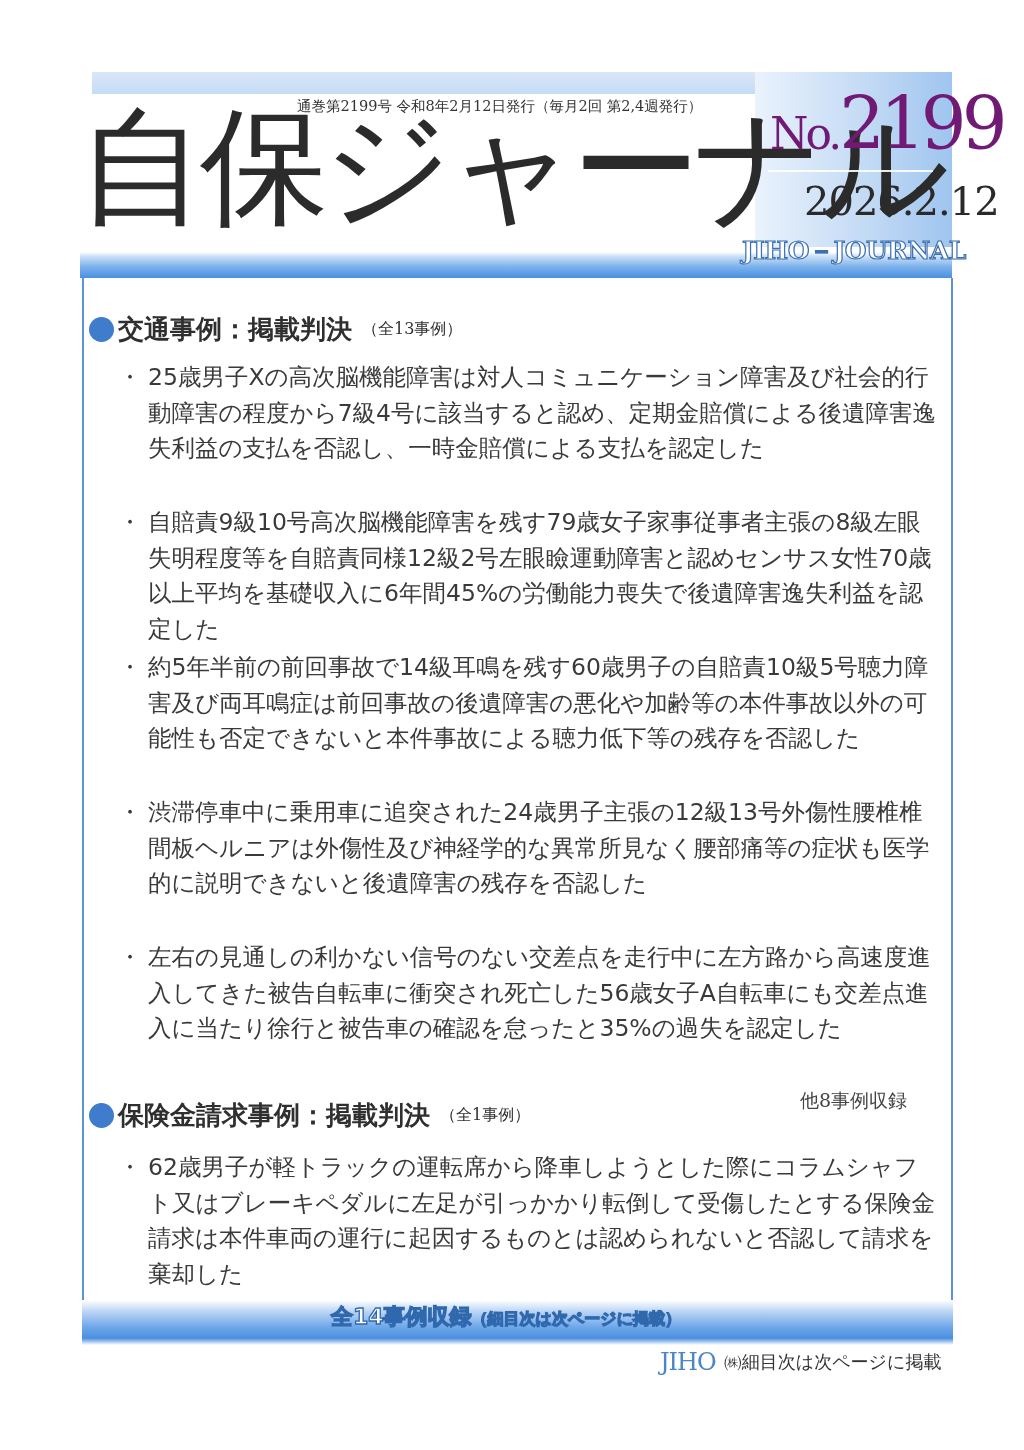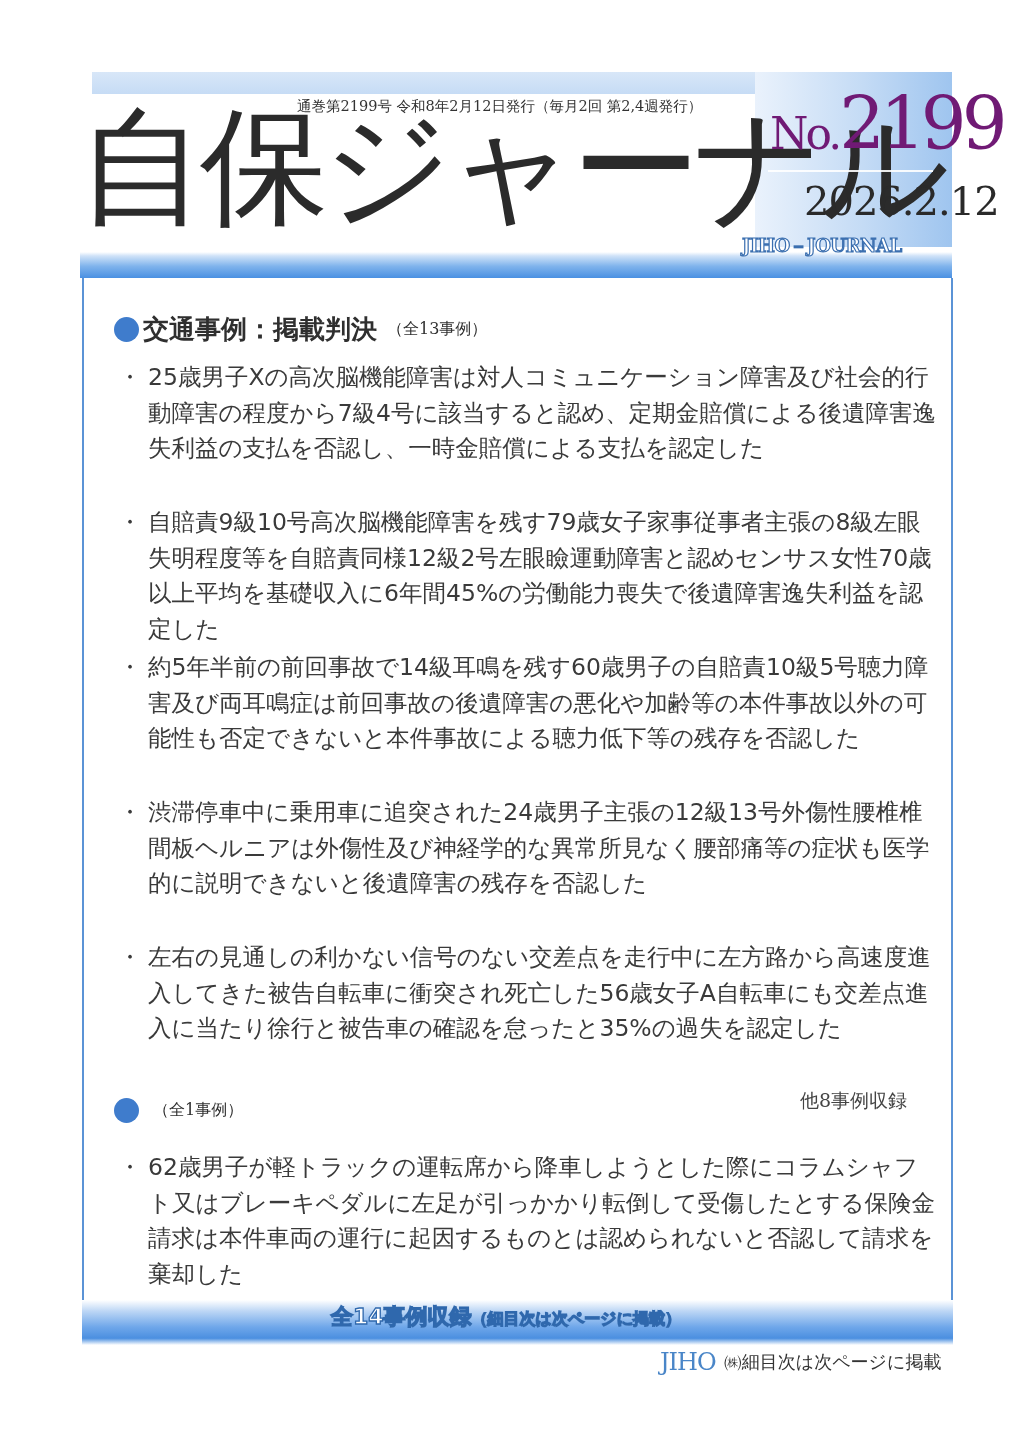--- a/index.html
+++ b/index.html
@@ -23,29 +23,29 @@
               color:#701a75; white-space:nowrap; }
   .issue-no .no { font-size:44px; letter-spacing:-3px; }
   .issue-no .num { font-size:72px; letter-spacing:-5px; line-height:84px; }
   .divider-white { position:absolute; left:768px; top:170px; width:165px; height:2px; background:#ffffff; opacity:.9; }
   .issue-date { position:absolute; left:804px; top:178px; font-family:"DejaVu Serif","Liberation Serif",serif;
                 font-size:40px; color:#2a2a2a; letter-spacing:-1px; white-space:nowrap;text-align:right; }
 
   .header-bar { position:absolute; left:80px; top:252px; width:872px; height:26px;
                 background:linear-gradient(180deg,#ffffff 0%,#cfe2f8 15%,#7fb3ec 55%,#4a90e2 100%); }
   .jiho-journal { position:absolute; left:742px; top:234px; font-family:"DejaVu Serif","Liberation Serif",serif;
-                  font-size:18px; font-weight:bold; color:#ffffff; letter-spacing:-0.5px;
+                  font-size:25px; font-weight:bold; color:#ffffff; letter-spacing:-0.5px;
                   -webkit-text-stroke:1.2px #3b6fb0; white-space:nowrap; }
 
   
   .content-frame { position:absolute; left:82px; top:278px; width:867px; height:1054px;
                    border-left:2px solid #5b93d6; border-right:2px solid #5b93d6;
                    background:#ffffff; }
 
-  .section-heading { position:absolute; left:114px; font-family:"DejaVu Serif","Liberation Serif",serif;
+  .section-heading { position:absolute; left:89px; font-family:"DejaVu Serif","Liberation Serif",serif;
                      font-size:26px; font-weight:bold; color:#2f2f2f; white-space:nowrap; display:flex; align-items:center; }
   .section-heading .dot { width:25px; height:25px; border-radius:50%; background:#3f7ccc; margin-right:4px; display:inline-block; }
   .section-heading .count { font-size:16px; font-weight:normal; margin-left:10px; }
 
   .case { position:absolute; left:118px; width:820px; font-size:23.5px; line-height:35.5px; color:#3a3a3a; }
   .case .bullet { position:absolute; left:0; top:0; width:22px; }
   .case .text { display:block; margin-left:30px; }
   .more-note { position:absolute; left:800px; top:1088px; font-family:"DejaVu Serif","Liberation Serif",serif;
                font-size:19px; color:#444; white-space:nowrap; }
 
@@ -103,20 +103,21 @@
   <span class="text">渋滞停車中に乗用車に追突された24歳男子主張の12級13号外傷性腰椎椎間板ヘルニアは外傷性及び神経学的な異常所見なく腰部痛等の症状も医学的に説明できないと後遺障害の残存を否認した</span>
 </div>
 <div class="case" style="top:940px;">
   <span class="bullet">・</span>
   <span class="text">左右の見通しの利かない信号のない交差点を走行中に左方路から高速度進入してきた被告自転車に衝突され死亡した56歳女子A自転車にも交差点進入に当たり徐行と被告車の確認を怠ったと35%の過失を認定した</span>
 </div>
 <div class="more-note">他8事例収録</div>
 
 <div class="section-heading" style="top:1098px;">
   <span class="dot"></span>
+  <span>保険金請求事例：掲載判決</span>
   <span class="count">（全1事例）</span>
 </div>
 
 <div class="case" style="top:1150px;">
   <span class="bullet">・</span>
   <span class="text">62歳男子が軽トラックの運転席から降車しようとした際にコラムシャフト又はブレーキペダルに左足が引っかかり転倒して受傷したとする保険金請求は本件車両の運行に起因するものとは認められないと否認して請求を棄却した</span>
 </div>
 
 <div class="footer-bar"></div>
 <div class="footer-label">

